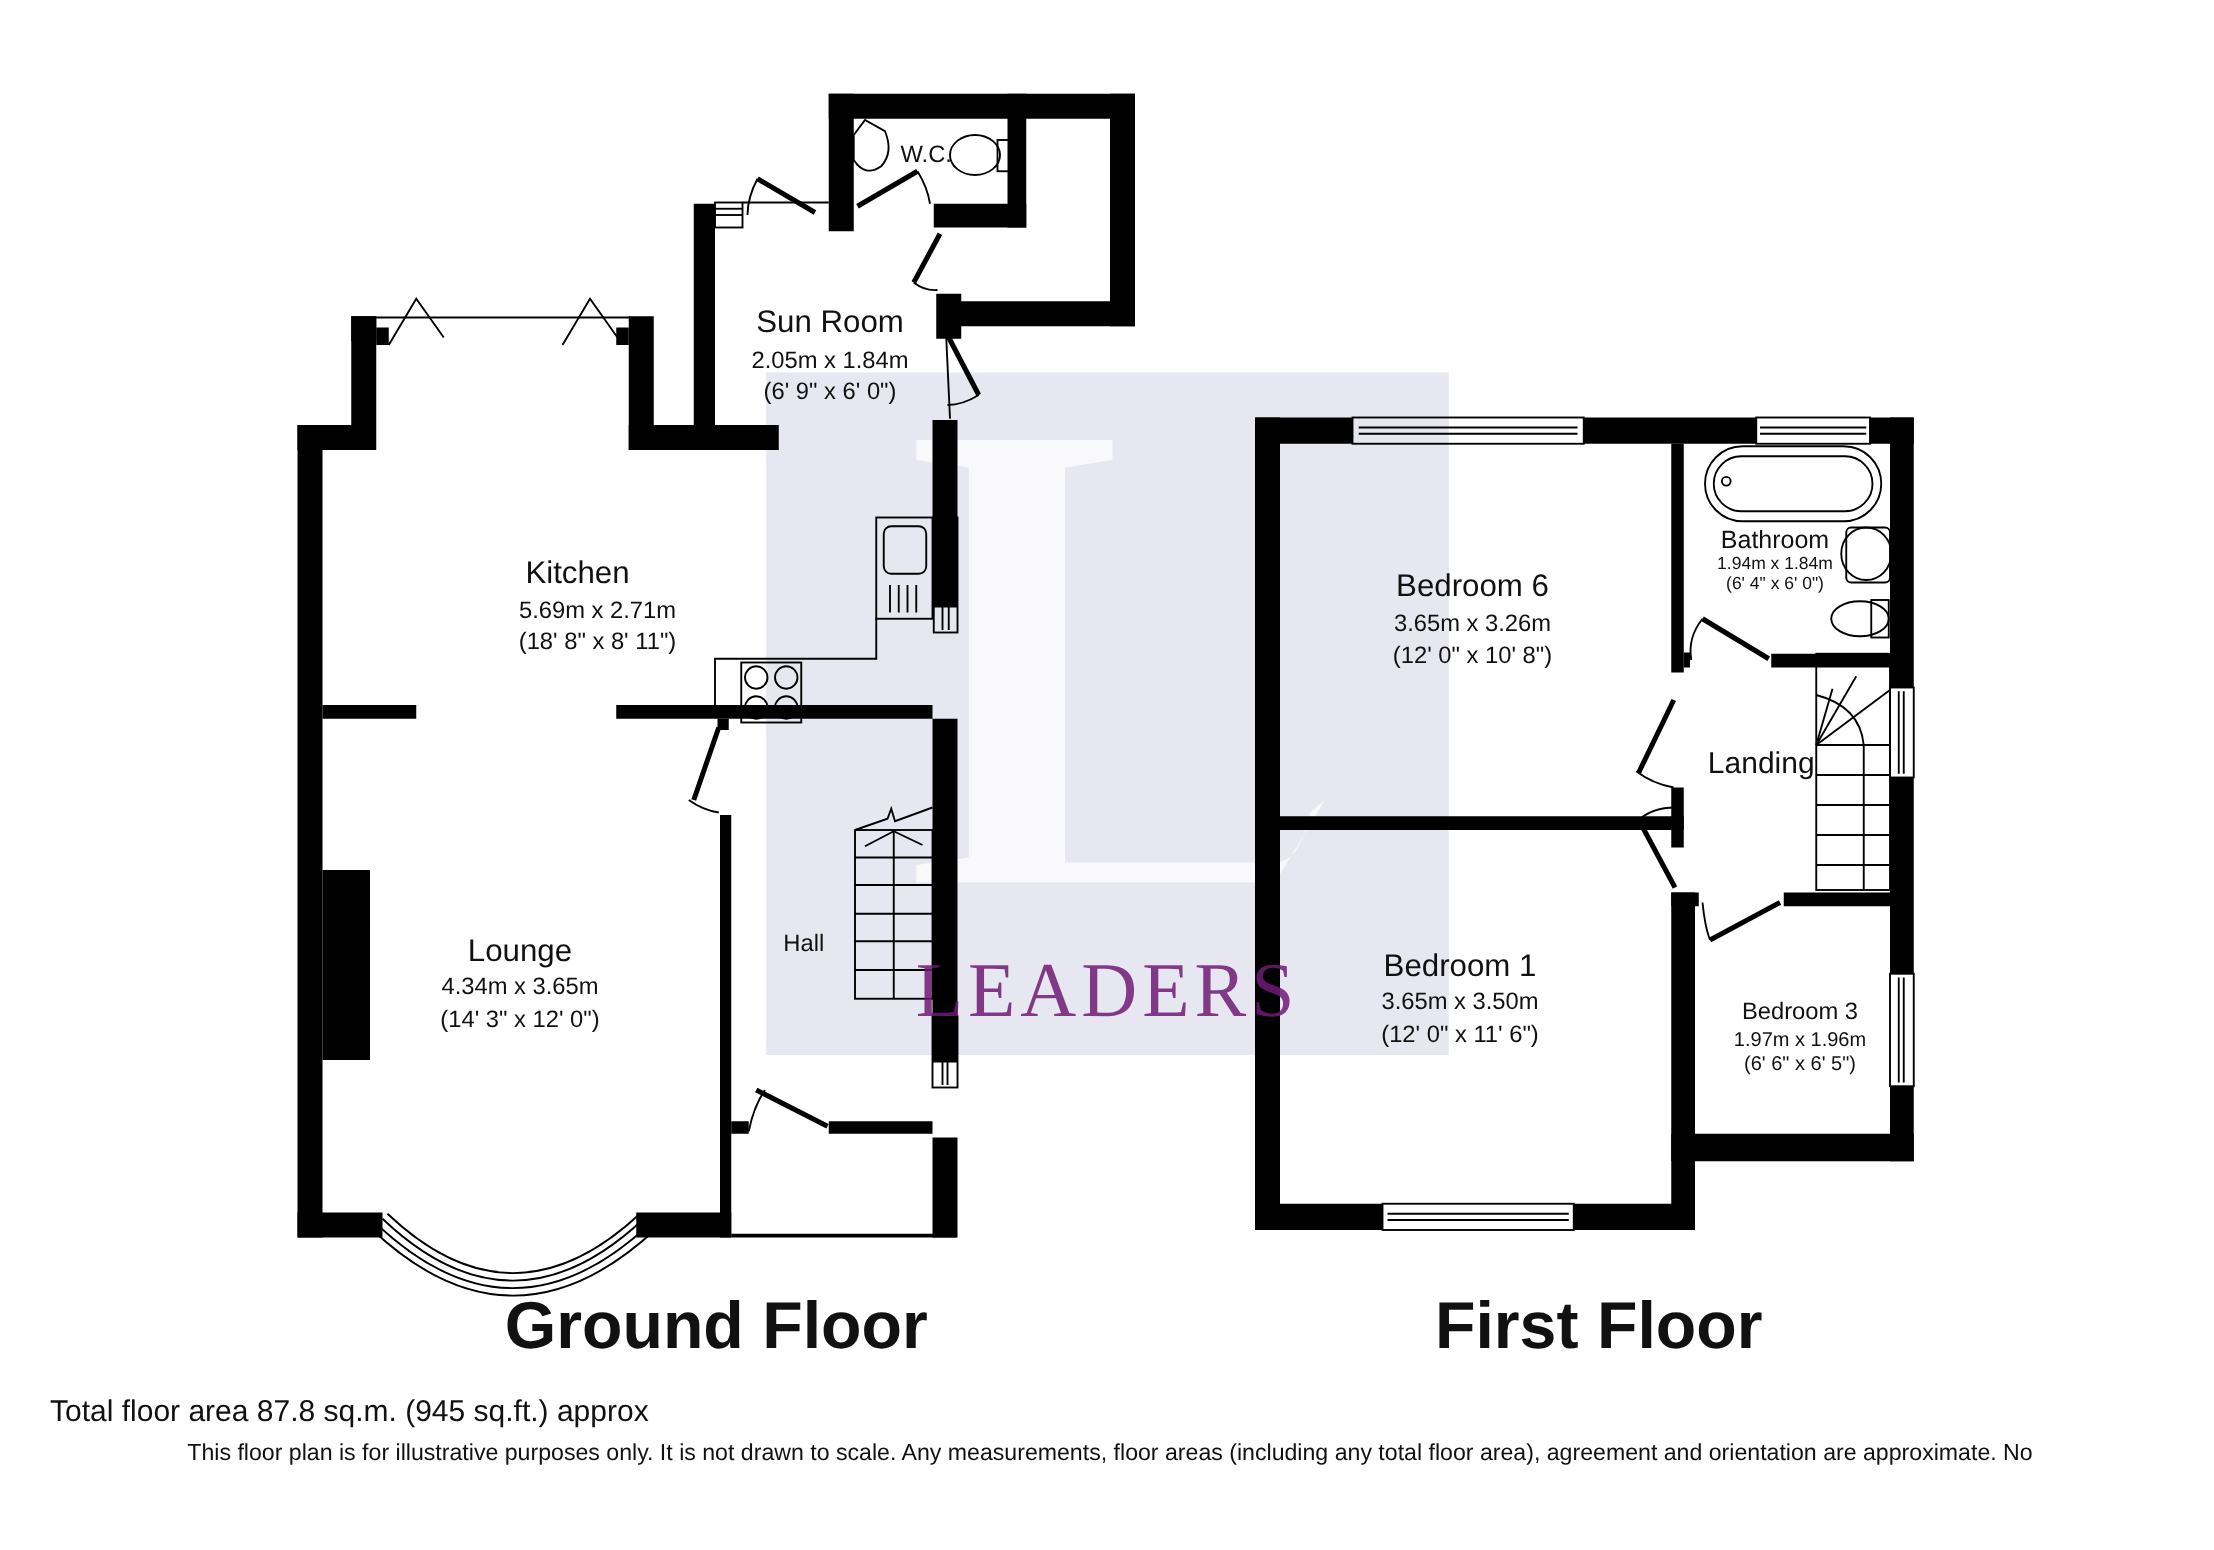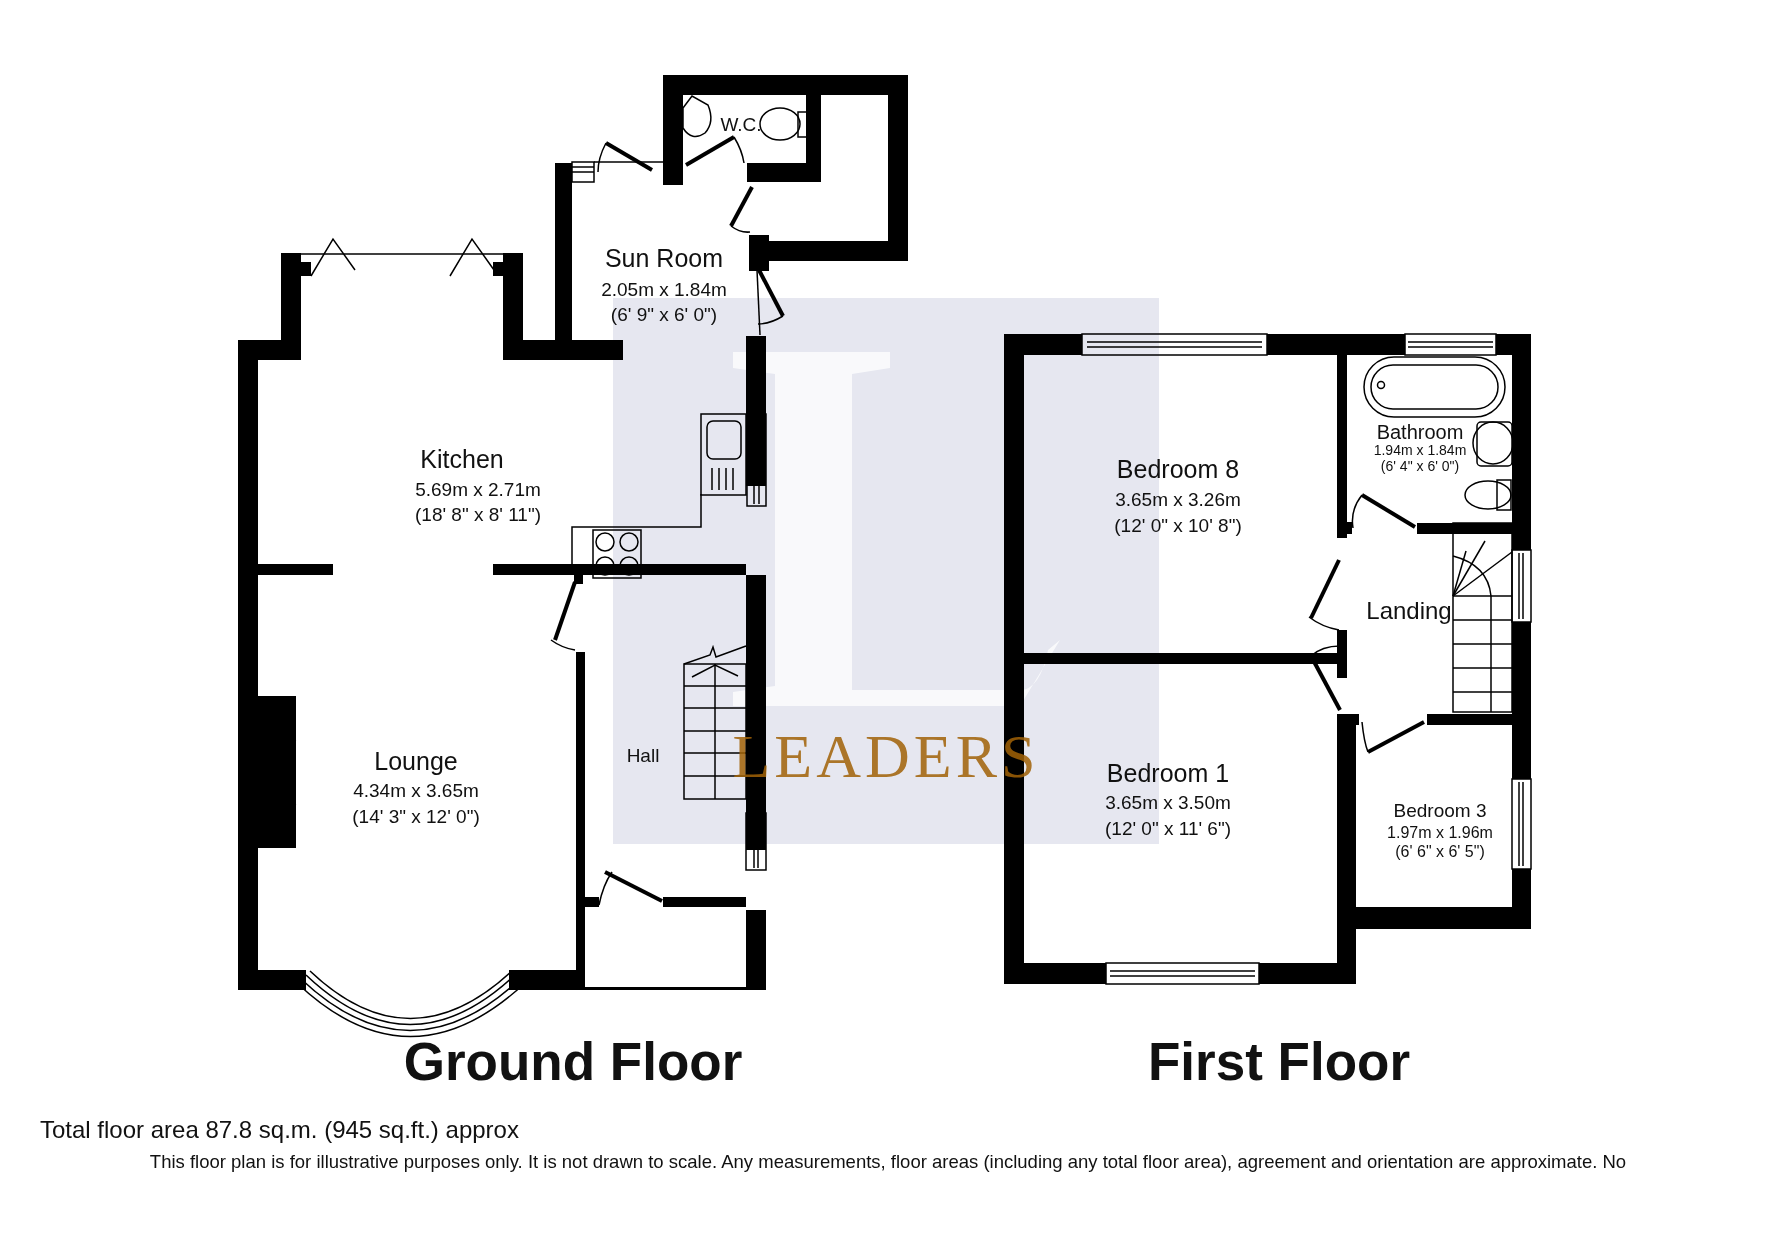--- a/index.html
+++ b/index.html
@@ -6,21 +6,21 @@
   body { width:1771px; height:1240px; position:relative; overflow:hidden; font-family:"Liberation Sans", sans-serif; color:#111; }
   svg.plan { position:absolute; left:0; top:0; }
   .lbl { position:absolute; transform:translate(-50%,-50%); white-space:nowrap; text-align:right; line-height:1; color:#111; }
   .room-name { font-size:25px; }
   .room-dim { font-size:19px; }
   .room-name-sm { font-size:20px; }
   .room-dim-sm { font-size:14px; }
   .floor-title { font-size:53px; font-weight:bold; }
   .total { position:absolute; left:40px; top:1116px; font-size:24px; white-space:nowrap; }
   .disclaimer { position:absolute; left:40px; width:1696px; top:1151px; font-size:18.5px; line-height:22.5px; text-align:center; }
-  .wm-text { position:absolute; left:886px; top:756px; transform:translate(-50%,-50%); font-family:"Liberation Serif", serif; font-size:62px; letter-spacing:4px; color:#a16207; opacity:0.85; }
+  .wm-text { position:absolute; left:886px; top:793px; transform:translate(-50%,-50%); font-family:"Liberation Serif", serif; font-size:62px; letter-spacing:4px; color:#701a75; opacity:0.85; }
 </style>
 </head>
 <body>
 
 <svg class="plan" width="1771" height="1240" viewBox="0 0 1771 1240" xmlns="http://www.w3.org/2000/svg">
 
   <g>
     <rect x="613" y="298" width="546" height="546" fill="#e6e7f0"></rect>
     <path d="M733 352 L890 352 L890 368 L852 374 L852 690 L1020 690 Q1040 690 1048 650 L1060 640 L1020 706 L733 706 L733 692 L775 686 L775 374 L733 368 Z" fill="#ffffff" opacity="0.75"></path>
   </g>
@@ -222,21 +222,21 @@
 <div class="lbl room-name" style="left:462px;top:459px;">Kitchen</div>
 <div class="lbl room-dim" style="left:478px;top:489px;">5.69m x 2.71m</div>
 <div class="lbl room-dim" style="left:478px;top:514px;">(18' 8" x 8' 11")</div>
 
 <div class="lbl room-name" style="left:416px;top:761px;">Lounge</div>
 <div class="lbl room-dim" style="left:416px;top:790px;">4.34m x 3.65m</div>
 <div class="lbl room-dim" style="left:416px;top:816px;">(14' 3" x 12' 0")</div>
 
 <div class="lbl" style="left:643px;top:755px;font-size:19px;">Hall</div>
 
-<div class="lbl room-name" style="left:1178px;top:469px;">Bedroom 8</div>
+<div class="lbl room-name" style="left:1178px;top:469px;">Bedroom 6</div>
 <div class="lbl room-dim" style="left:1178px;top:499px;">3.65m x 3.26m</div>
 <div class="lbl room-dim" style="left:1178px;top:525px;">(12' 0" x 10' 8")</div>
 
 <div class="lbl room-name-sm" style="left:1420px;top:432px;">Bathroom</div>
 <div class="lbl room-dim-sm" style="left:1420px;top:450px;">1.94m x 1.84m</div>
 <div class="lbl room-dim-sm" style="left:1420px;top:466px;">(6' 4" x 6' 0")</div>
 
 <div class="lbl" style="left:1409px;top:611px;font-size:24px;">Landing</div>
 
 <div class="lbl room-name" style="left:1168px;top:773px;">Bedroom 1</div>

